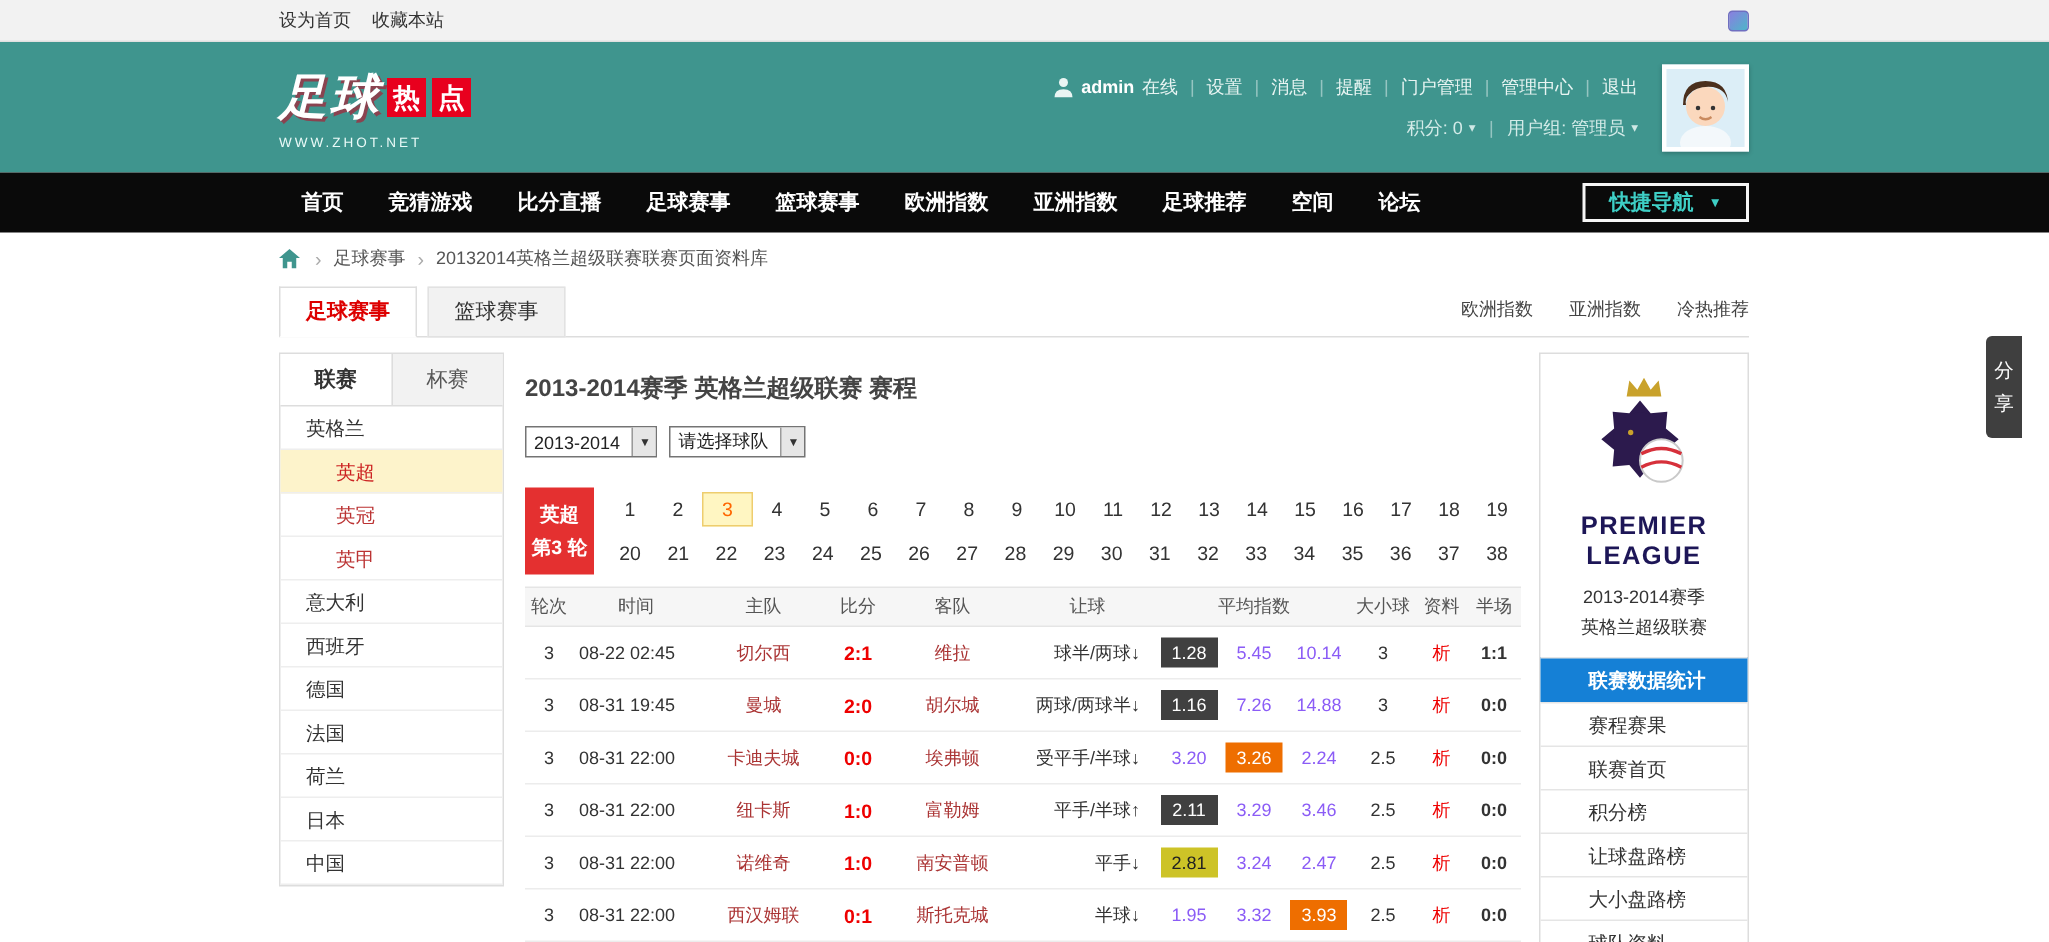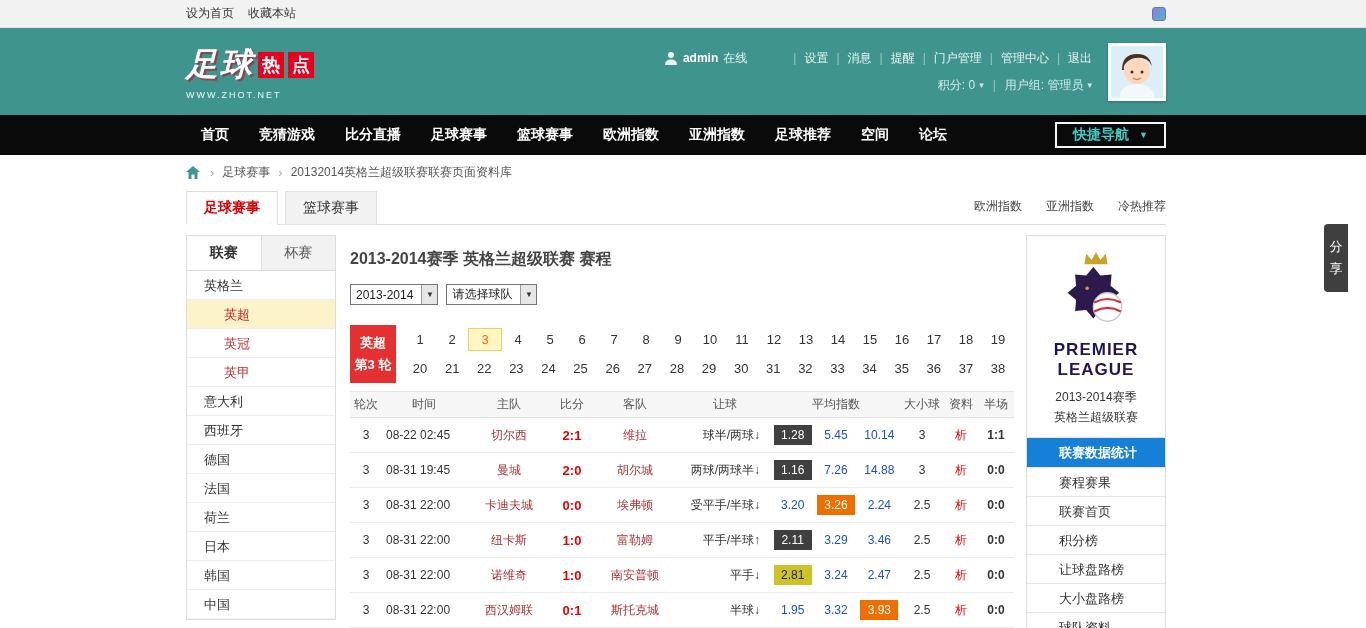--- a/index.html
+++ b/index.html
@@ -22,21 +22,21 @@
   .logo-main { font-size:32px; font-weight:bold; font-style:italic; color:#fff;
     text-shadow:2px 2px 0 rgba(200,0,30,.55); letter-spacing:2px; }
   .logo-block { display:inline-block; width:26px; height:26px; line-height:26px; text-align:center;
     background:#e8001e; color:#fff; font-size:18px; font-weight:bold; margin-left:4px; }
   .logo-domain { font-size:9px; color:#eafaf8; letter-spacing:2px; margin-top:3px; }
   .user-block { margin-left:auto; margin-right:16px; font-size:12px; color:#e9f5f3; }
   .user-row { display:flex; justify-content:flex-end; align-items:center; }
   .person-icon { margin-right:5px; }
   .uname { color:#fff; font-weight:bold; margin-right:5px; }
   .ustatus { color:#e9f5f3;text-align:right; }
-  .ulinks { display:flex; align-items:center;padding-left:38px; }
+  .ulinks { display:flex; align-items:center; }
   .user-link { color:#e9f5f3; }
   .user-link::before { content:"|"; color:rgba(255,255,255,.45); margin:0 8px; }
   .row2 { margin-top:10px; color:#d3ebe8; }
   .udrop { display:inline-flex; align-items:center; }
   .caret { font-style:normal; font-size:9px; margin-left:4px; color:#cfe8e5; }
   .sep2 { color:rgba(255,255,255,.45); margin:0 9px; }
   .avatar { width:58px; height:58px; border:3px solid #fff; background:#dceef7;
     box-shadow:0 1px 3px rgba(0,0,0,.25); overflow:hidden; }
 
   
@@ -98,21 +98,21 @@
 
   .ftable { width:664px; border-collapse:collapse; table-layout:fixed; margin-top:8px; }
   .ftable th { background:#f6f6f6; border-top:1px solid #e5e5e5; border-bottom:1px solid #e5e5e5;
     height:26px; font-size:12px; color:#555; font-weight:normal; text-align:center; }
   .ftable td { border-bottom:1px solid #ececec; height:35px; font-size:12px; color:#333; text-align:center; }
   .c-time { text-align:left !important; padding-left:4px; }
   .team-link { color:#a33; }
   .score { color:#e00; font-weight:bold; font-size:13px; }
   .c-handicap { text-align:right !important; padding-right:12px; }
   .c-odds { white-space:nowrap; }
-  .odd { display:inline-block; min-width:38px; padding:3px 0; margin:0 1px; font-size:12px; color:#1d4ed8; }
+  .odd { display:inline-block; min-width:38px; padding:3px 0; margin:0 1px; font-size:12px; color:#8b5cf6; }
   .odd.blue { background:#404040; color:#fff; }
   .odd.orange { background:#ee6e00; color:#fff; }
   .odd.yellow { background:#cdc327; color:#222; }
   .info-link { color:#e00; }
   .c-half { color:#e00; font-weight:bold; }
 
   
   .rightbar { width:140px; margin-left:12px; border:1px solid #ddd; align-self:flex-start; }
   .crest { text-align:center; padding:12px 0 2px; }
   .pl-name { text-align:center; font-weight:bold; color:#1d1657; font-size:17px; line-height:1.15; letter-spacing:1px; }
@@ -264,21 +264,20 @@
       <a class="side-item country">英格兰</a>
           <a class="side-item sub active">英超</a>
           <a class="side-item sub">英冠</a>
           <a class="side-item sub">英甲</a>
           <a class="side-item country">意大利</a>
           <a class="side-item country">西班牙</a>
           <a class="side-item country">德国</a>
           <a class="side-item country">法国</a>
           <a class="side-item country">荷兰</a>
           <a class="side-item country">日本</a>
-          <a class="side-item country">韩国</a>
           <a class="side-item country">中国</a>
         </div>
     </div>
 
     <div class="main">
       <div class="main-title">2013-2014赛季 英格兰超级联赛 赛程</div>
 
       <div class="selects">
         <div class="select">
           <span class="sel-txt">2013-2014</span>

